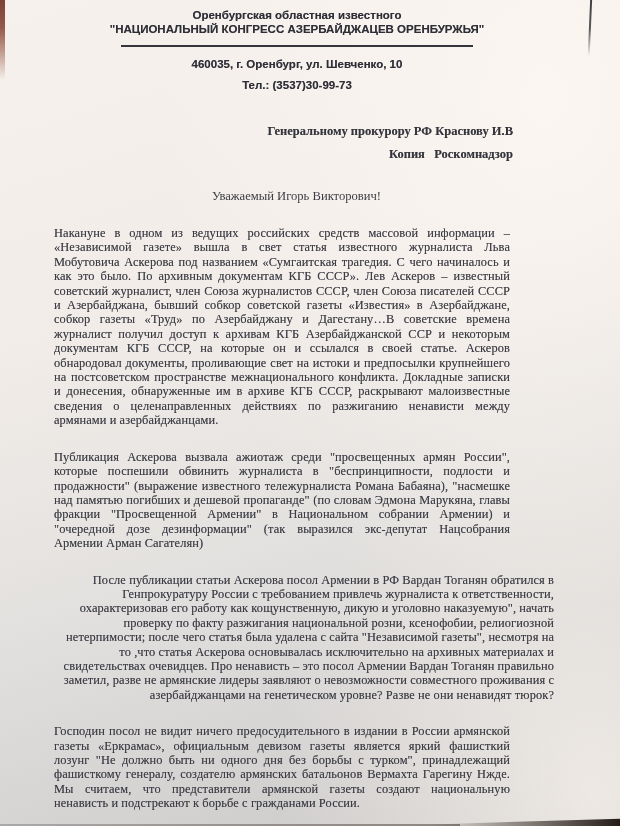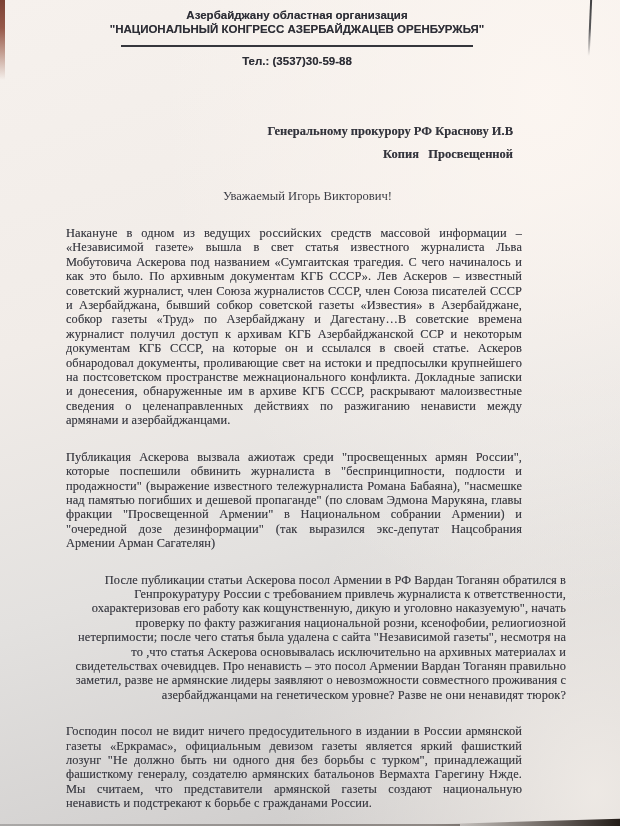--- a/index.html
+++ b/index.html
@@ -63,56 +63,57 @@
     font-weight: bold;
     font-size: 12.5px;
     line-height: 23px;
     color: #33343c;
     text-shadow: 0 0 0.6px rgba(51,52,60,0.45);
   }
   .recipient .copy-line { white-space: pre; }
 
   
   .salutation {
-    position: absolute; top: 189px; left: 223px;
+    position: absolute; top: 189px; left: 212px;
     font-size: 12.6px;
     color: #3c3d45;
   }
 
   
   .bodytext {
-    position: absolute; top: 226px; left: 66px; width: 500px;
+    position: absolute; top: 226px; left: 54px; width: 500px;
     font-size: 12.4px;
     line-height: 14.4px;
     letter-spacing: 0.1px;
     color: #3b3c44;
     text-shadow: 0 0 0.55px rgba(59,60,68,0.5);
   }
   .bodytext p { margin: 0; width: 456px; text-align: justify; }
   .bodytext p + p { margin-top: 22px; }
   .bodytext p.wide { width: 500px; text-align: right; }
 </style>
 </head>
 <body>
 
 <div class="photo">
 
   <div class="red-strip"></div>
   <div class="crease"></div>
 
   <div class="letterhead">
-    <div class="l1">Азербайджану областная организация</div>
+    <div class="l1">Оренбургская областная известного</div>
     <div class="l2">"НАЦИОНАЛЬНЫЙ КОНГРЕСС АЗЕРБАЙДЖАЦЕВ ОРЕНБУРЖЬЯ"</div>
     <div class="rule"></div>
-    <div class="phone">Тел.: (3537)30-59-88</div>
+    <div class="addr">460035, г. Оренбург, ул. Шевченко, 10</div>
+    <div class="phone">Тел.: (3537)30-99-73</div>
   </div>
 
   <div class="recipient">
     <div class="to-line">Генеральному прокурору РФ Краснову И.В</div>
-    <div class="copy-line">Копия   Просвещенной</div>
+    <div class="copy-line">Копия   Роскомнадзор</div>
   </div>
 
   <div class="salutation">Уважаемый Игорь Викторович!</div>
 
   <div class="bodytext">
     <p>Накануне в одном из ведущих российских средств массовой информации – «Независимой газете» вышла в свет статья известного журналиста Льва Мобутовича Аскерова под названием «Сумгаитская трагедия. С чего начиналось и как это было. По архивным документам КГБ СССР». Лев Аскеров – известный советский журналист, член Союза журналистов СССР, член Союза писателей СССР и Азербайджана, бывший собкор советской газеты «Известия» в Азербайджане, собкор газеты «Труд» по Азербайджану и Дагестану…В советские времена журналист получил доступ к архивам КГБ Азербайджанской ССР и некоторым документам КГБ СССР, на которые он и ссылался в своей статье. Аскеров обнародовал документы, проливающие свет на истоки и предпосылки крупнейшего на постсоветском пространстве межнационального конфликта. Докладные записки и донесения, обнаруженные им в архиве КГБ СССР, раскрывают малоизвестные сведения о целенаправленных действиях по разжиганию ненависти между армянами и азербайджанцами.</p>
     <p>Публикация Аскерова вызвала ажиотаж среди "просвещенных армян России", которые поспешили обвинить журналиста в "беспринципности, подлости и продажности" (выражение известного тележурналиста Романа Бабаяна), "насмешке над памятью погибших и дешевой пропаганде" (по словам Эдмона Марукяна, главы фракции "Просвещенной Армении" в Национальном собрании Армении) и "очередной дозе дезинформации" (так выразился экс-депутат Нацсобрания Армении Арман Сагателян)</p>
     <p class="wide">После публикации статьи Аскерова посол Армении в РФ Вардан Тоганян обратился в Генпрокуратуру России с требованием привлечь журналиста к ответственности, охарактеризовав его работу как кощунственную, дикую и уголовно наказуемую", начать проверку по факту разжигания национальной розни, ксенофобии, релиогиозной нетерпимости; после чего статья была удалена с сайта "Независимой газеты",  несмотря на то ,что статья Аскерова основывалась исключительно на архивных материалах и свидетельствах очевидцев. Про ненависть – это посол Армении Вардан Тоганян правильно заметил, разве не армянские лидеры заявляют о невозможности совместного проживания с азербайджанцами на генетическом уровне? Разве не они ненавидят тюрок?</p>
     <p>Господин посол не видит ничего предосудительного в издании в России армянской газеты «Еркрамас», официальным девизом газеты является яркий фашисткий лозунг "Не должно быть ни одного дня без борьбы с турком", принадлежащий фашисткому генералу, создателю армянских батальонов Вермахта Гарегину Нжде. Мы считаем, что представители армянской газеты создают национальную ненависть и подстрекают к борьбе с гражданами России.</p>
   </div>

